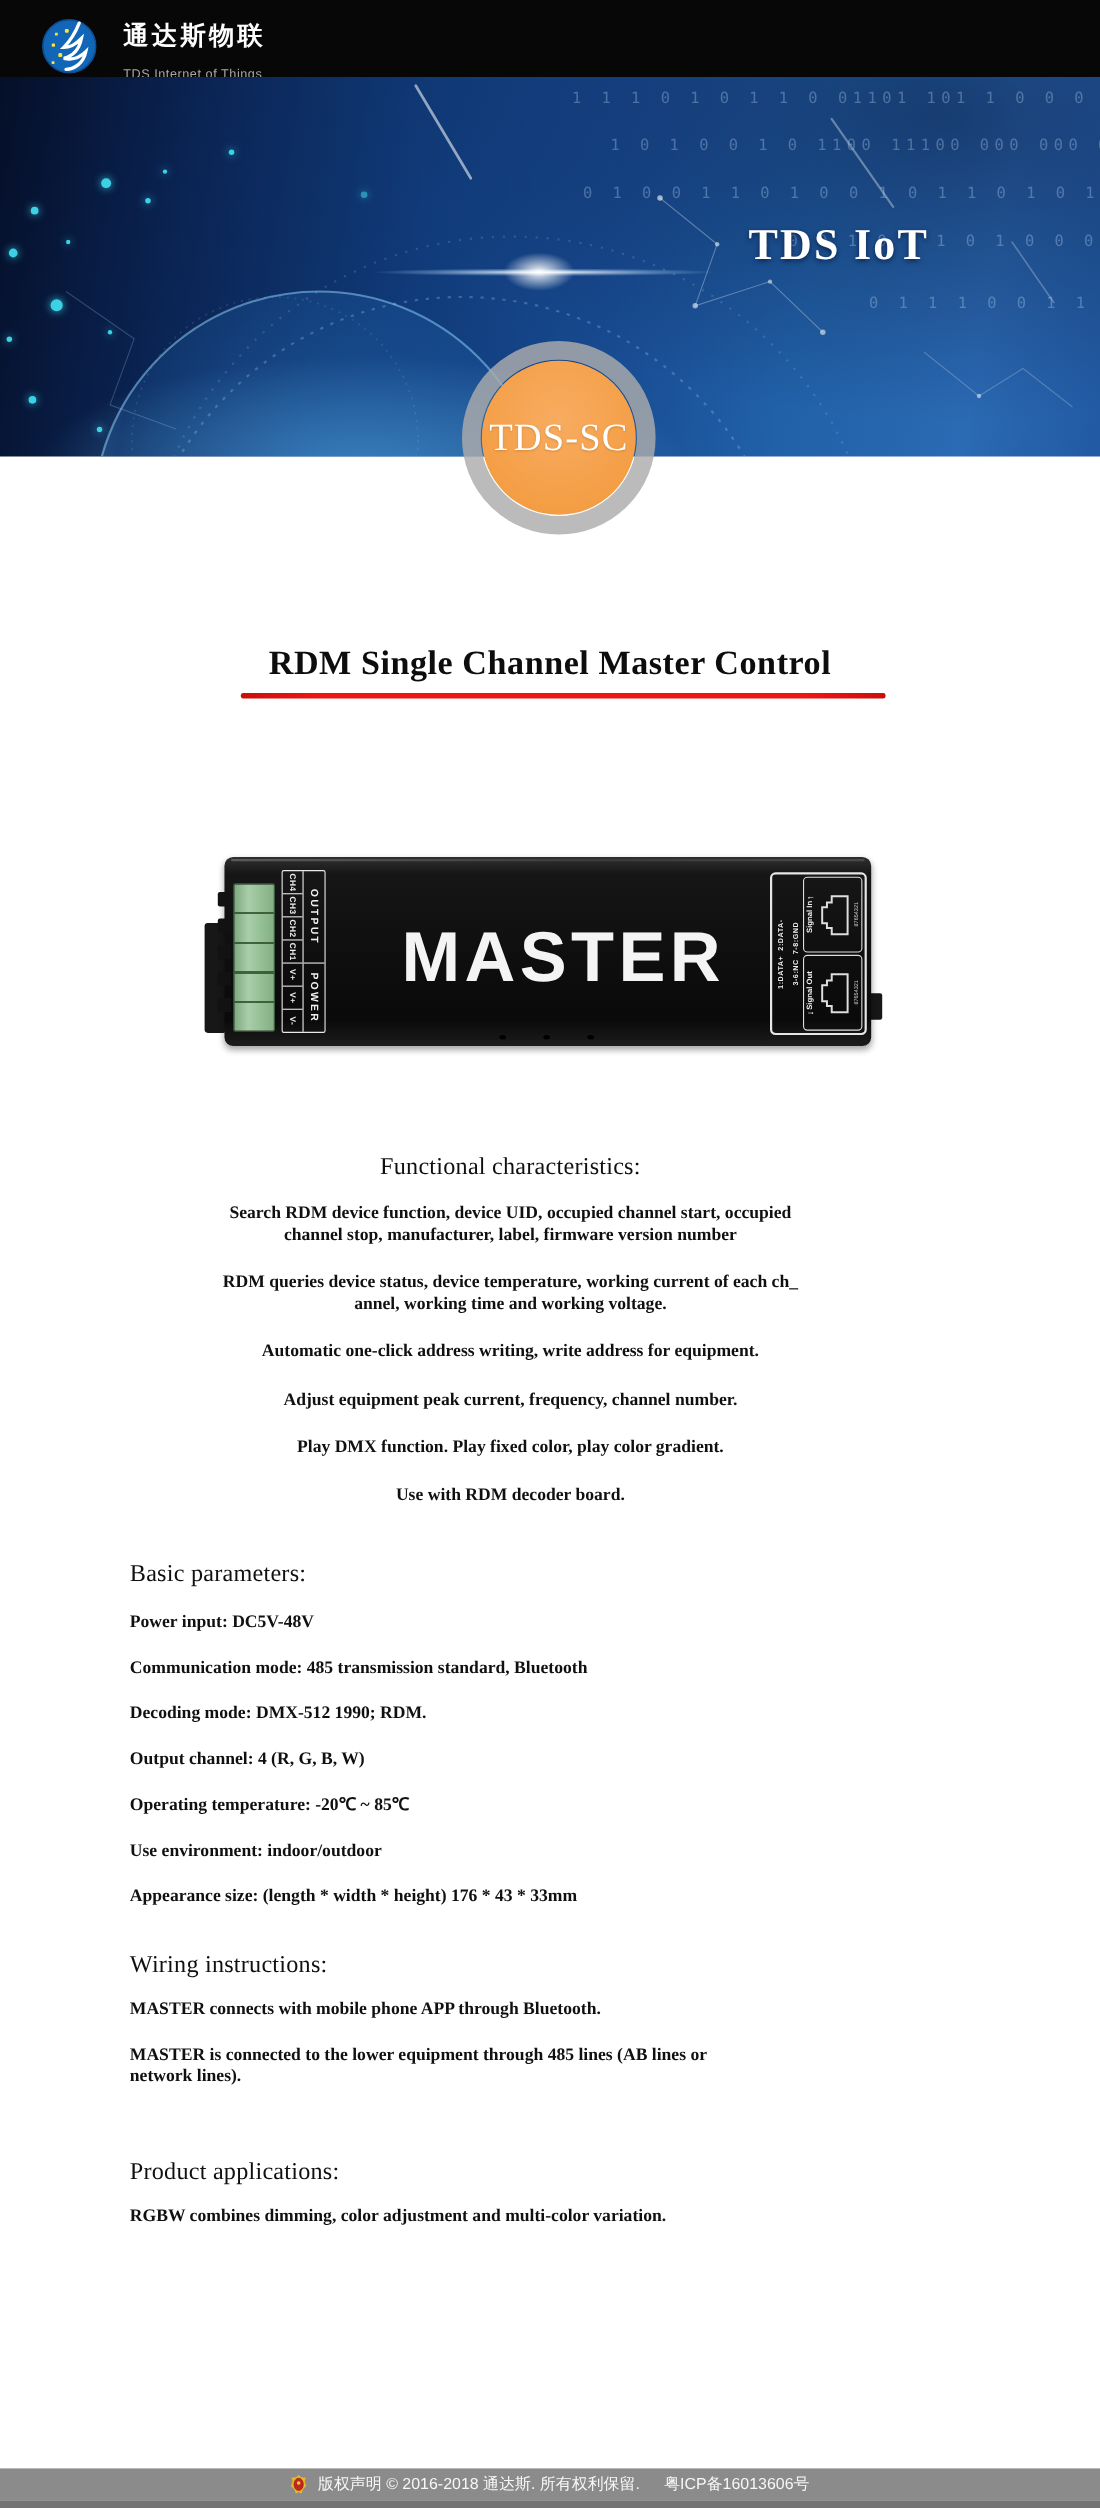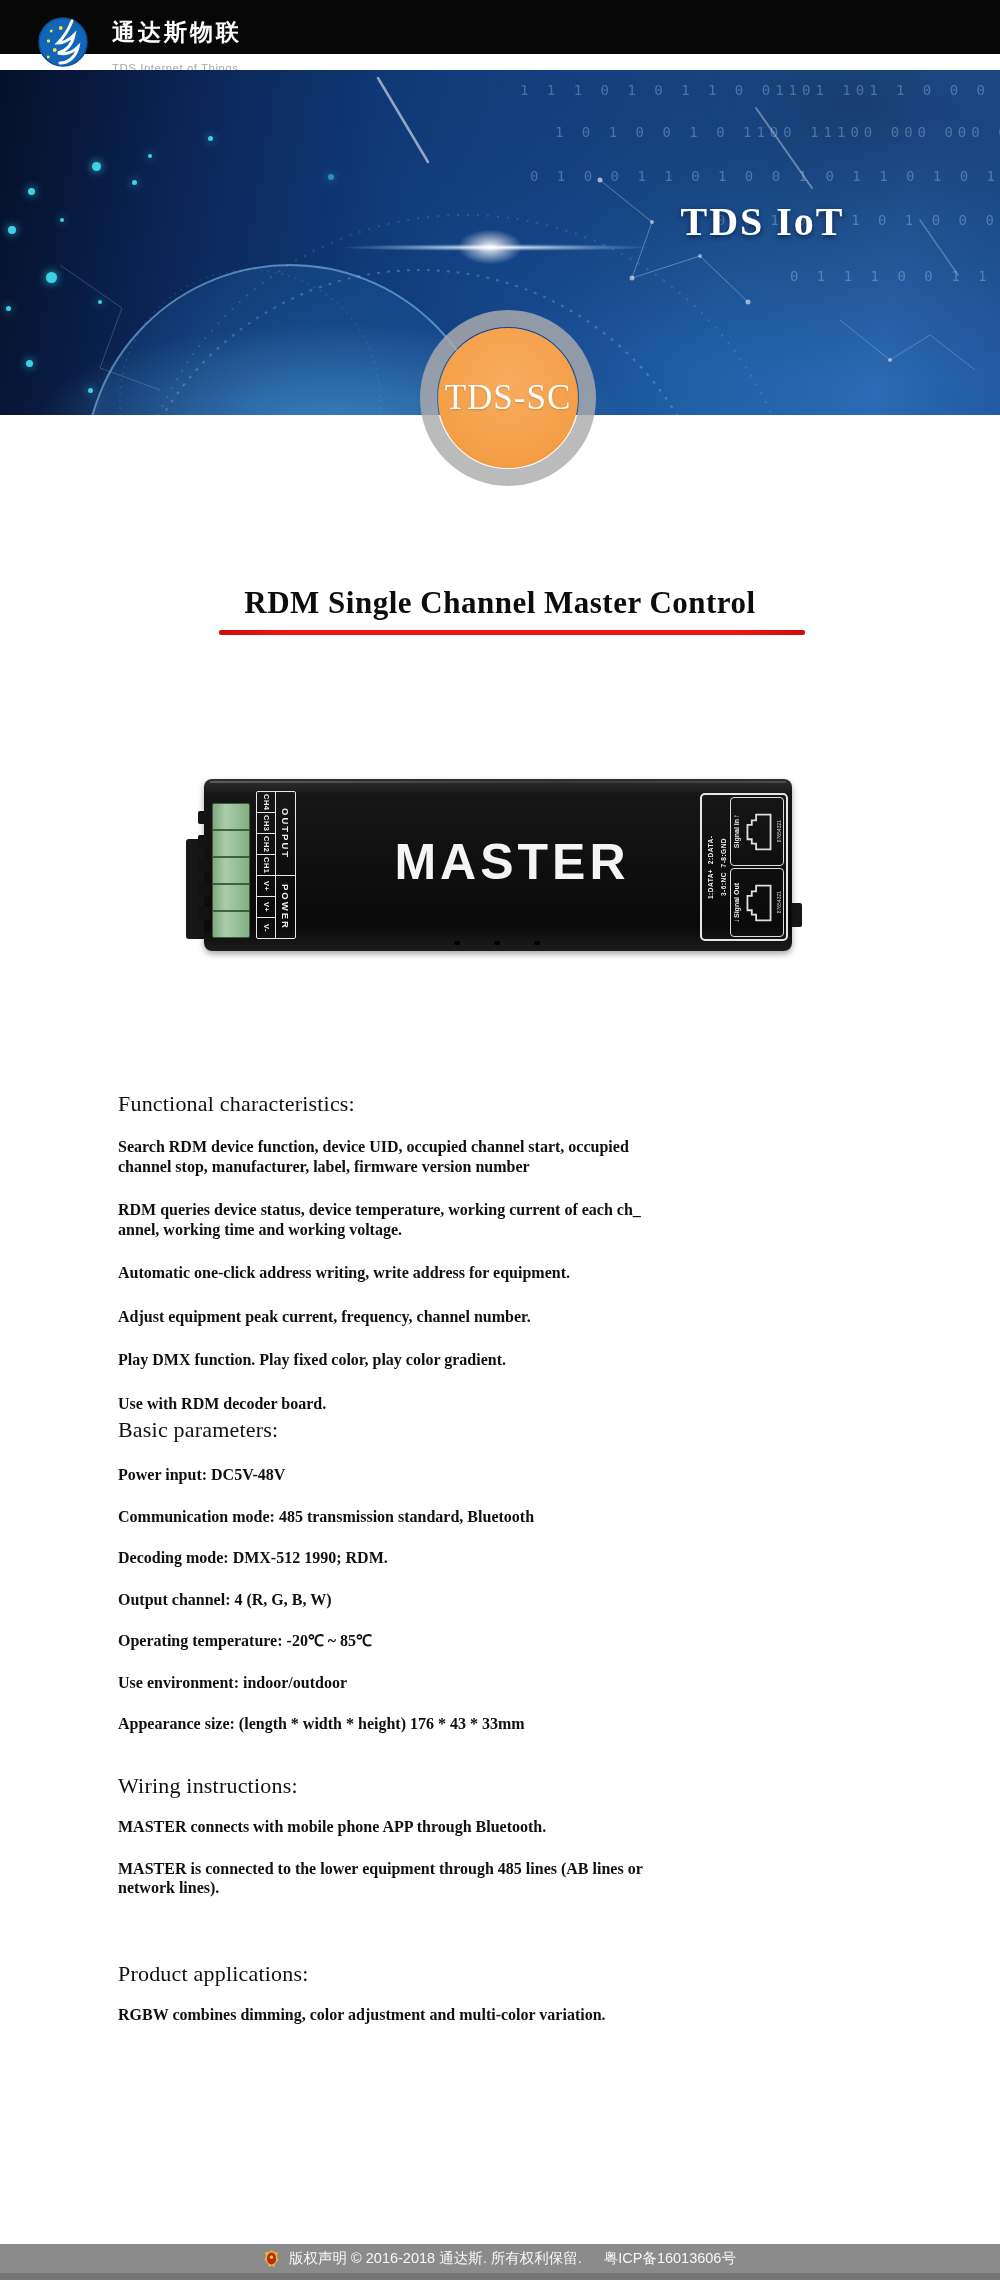--- a/index.html
+++ b/index.html
@@ -5,21 +5,21 @@
   * { box-sizing: border-box; margin: 0; padding: 0; }
   body { margin: 0; background: #fff; }
   .page {
     position: relative; width: 1000px; height: 2280px;
     background: #fff; overflow: hidden;
     font-family: "Liberation Serif", serif;
   }
 
   
   .top-header {
-    position: absolute; left: 0; top: 0; width: 1000px; height: 54px;
+    position: absolute; left: 0; top: 0; width: 1000px; height: 70px;
     background: #070707; display: flex; align-items: center;
   }
   .logo-wrap { position: absolute; left: 38px; top: 17px; width: 50px; height: 50px; }
   .brand-text { position: absolute; left: 112px; top: 20px; font-family: "Liberation Sans", sans-serif; }
   .brand-cn { color: #fdfdfd; font-size: 23px; font-weight: bold; letter-spacing: 3px; line-height: 24px; }
   .brand-en { color: #a8a8a8; font-size: 11.5px; letter-spacing: 0.5px; margin-top: 18px; }
 
   
   .banner {
     position: absolute; left: 0; top: 70px; width: 1000px; height: 345px;
@@ -120,21 +120,21 @@
   .group-col { width: 19px; display: flex; flex-direction: column; }
   .group-cell {
     display: flex; align-items: center; justify-content: center;
     writing-mode: vertical-rl; font-size: 9.5px; font-weight: bold; letter-spacing: 2px;
   }
   .group-output { flex: 57; border-bottom: 1px solid #e9e9e9; }
   .group-power { flex: 43; }
 
   .master-name {
     position: absolute; left: 130px; top: 56px; width: 380px; text-align: center;
-    font-family: "Liberation Sans", sans-serif; font-weight: bold; font-size: 50px;
+    font-family: "Liberation Sans", sans-serif; font-weight: bold; font-size: 64px;
     letter-spacing: 4px; color: #f4f4f4;
   }
 
   .rj-box {
     position: absolute; left: 508px; top: 16px; width: 88px; height: 148px;
     border: 2px solid #e6e6e6; border-radius: 5px; display: flex;
     font-family: "Liberation Sans", sans-serif; color: #eee; padding: 2px;
   }
   .vtext { writing-mode: vertical-rl; transform: rotate(180deg); }
   .pin-cols { display: flex; width: 26px; }
@@ -317,21 +317,21 @@
           </div>
           <svg width="26" height="44" viewBox="0 0 36 52">
             <path d="M34,2 L34,50 L14,50 L14,42 L8,42 L8,36 L2,36 L2,16 L8,16 L8,10 L14,10 L14,2 Z" fill="none" stroke="#dedede" stroke-width="2.5"></path>
           </svg>
           <div class="jack-pins vtext">87654321</div>
         </div>
       </div>
     </div>
   </div>
 
-  <div class="sec" style="top:1090px;">
+  <div class="sec" style="top:1046px;text-align:center;">
     <h2>Functional characteristics:</h2>
     <p>Search RDM device function, device UID, occupied channel start, occupied
 channel stop, manufacturer, label, firmware version number</p>
     <p>RDM queries device status, device temperature, working current of each ch_
 annel, working time and working voltage.</p>
     <p>Automatic one-click address writing, write address for equipment.</p>
     <p>Adjust equipment peak current, frequency, channel number.</p>
     <p>Play DMX function. Play fixed color, play color gradient.</p>
     <p>Use with RDM decoder board.</p>
   </div>

